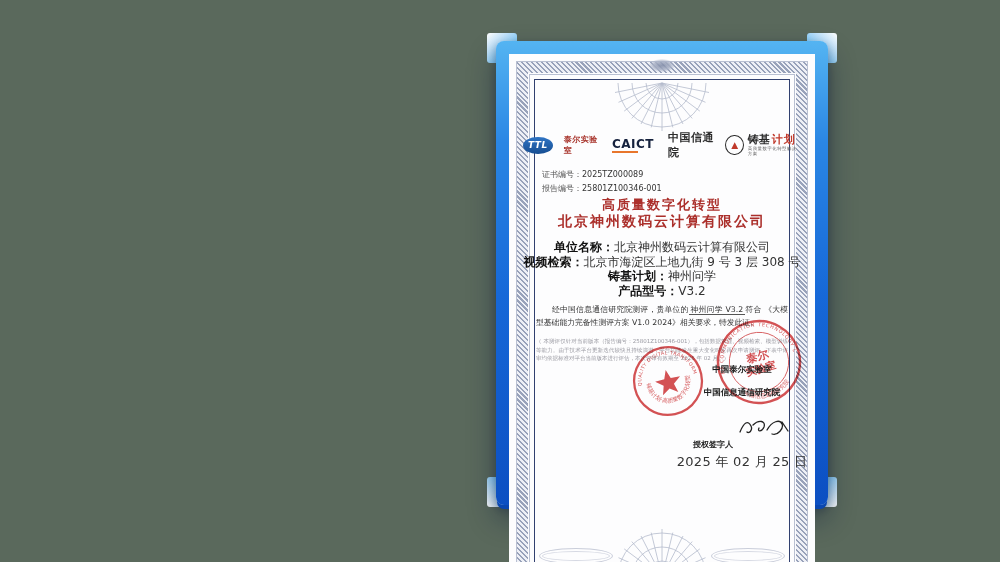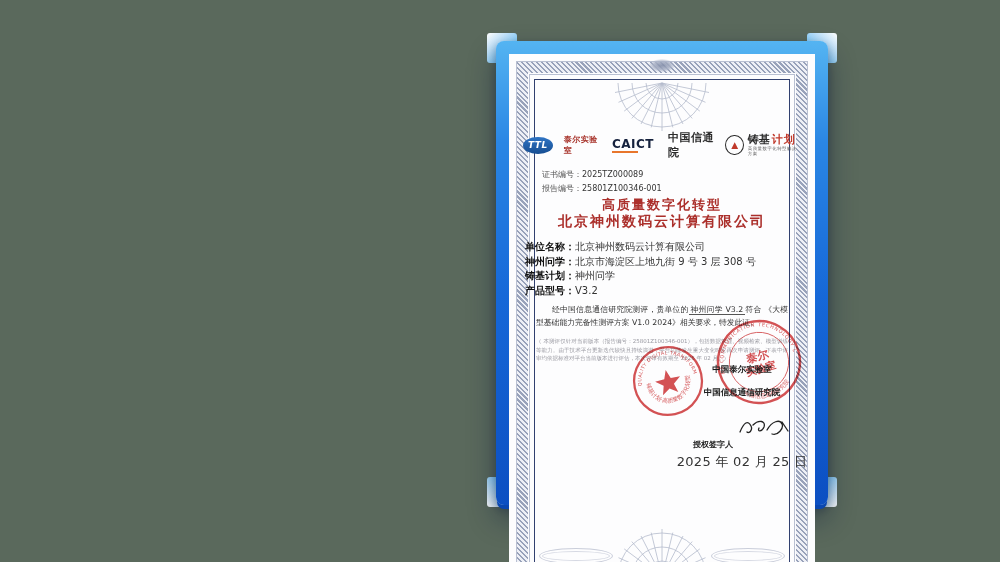--- a/index.html
+++ b/index.html
@@ -62,21 +62,21 @@
   .zj-dark{color:#2b2b2b;} .zj-red{color:#c0392b;letter-spacing:1px;}
   .zhuji-sub{font-size:4.5px;color:#666;letter-spacing:.4px;margin-top:1.5px;}
 
   
   .numbers{position:absolute;left:33px;top:114px;font-size:8px;line-height:14px;color:#555;}
   .numbers b{font-weight:normal;color:#333;}
   .title{position:absolute;width:100%;text-align:center;color:#ab2f2b;font-weight:bold;letter-spacing:2px;}
   .title.t1{top:142px;font-size:13px;}
   .title.t2{top:159px;font-size:14px;}
 
-  .info{position:absolute;top:186px;width:100%;text-align:left;font-size:10px;line-height:14.5px;color:#333;padding-left:16px;}
+  .info{position:absolute;top:186px;width:100%;text-align:center;font-size:12px;line-height:14.5px;color:#333;}
   .info b{color:#111;}
 
   .statement{position:absolute;top:250px;left:27px;right:27px;font-size:7.8px;line-height:12.5px;color:#333;
     text-align:justify;text-indent:16px;z-index:3;}
   .statement .u{border-bottom:.8px solid #555;padding:0 2px;}
   .disclaimer{position:absolute;top:283px;left:27px;right:27px;font-size:5.5px;line-height:8.5px;color:#9a9aa2;
     text-align:justify;z-index:3;}
 
   
   .stamp{position:absolute;mix-blend-mode:multiply;opacity:.88;z-index:4;}
@@ -189,21 +189,21 @@
       </div>
 
       <div class="title t1">高质量数字化转型</div>
       <div class="title t2">北京神州数码云计算有限公司</div>
 
       <div class="info">
         <div>
           <b>单位名称：</b><span>北京神州数码云计算有限公司</span>
         </div>
         <div>
-          <b>神州问学：</b><span>北京市海淀区上地九街 9 号 3 层 308 号</span>
+          <b>视频检索：</b><span>北京市海淀区上地九街 9 号 3 层 308 号</span>
         </div>
         <div>
           <b>铸基计划：</b><span>神州问学</span>
         </div>
         <div>
           <b>产品型号：</b><span>V3.2</span>
         </div>
       </div>
 
       <div class="statement">

